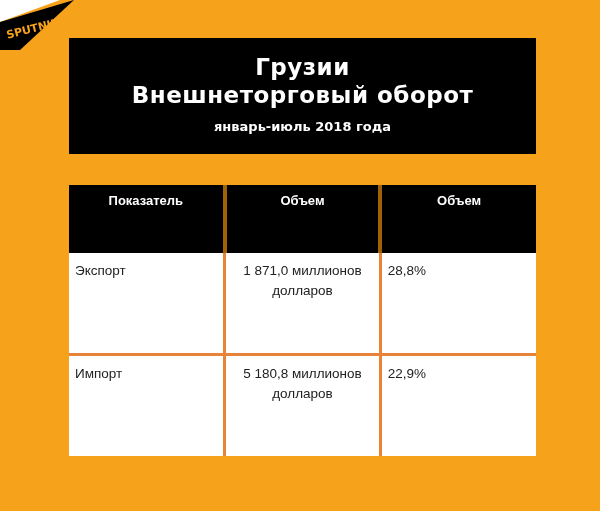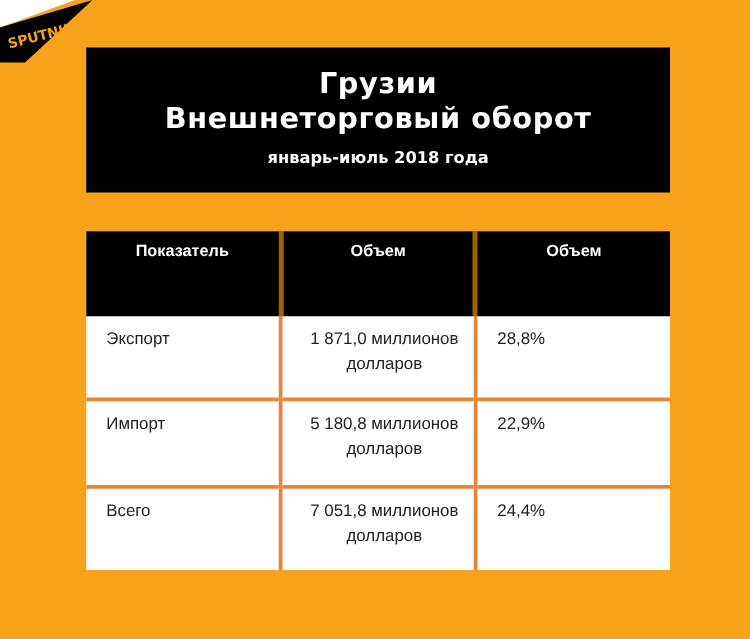--- a/index.html
+++ b/index.html
@@ -35,21 +35,21 @@
     table-layout: fixed;
   }
   th {
     background: #000; color: #fff; font-weight: bold; font-size: 13px;
     height: 59px; vertical-align: top; padding-top: 8px; text-align: center;
     border-left: 4px solid #a16207;
   }
   th:first-child { border-left: none; margin-left: 32px; }
   td {
     font-size: 13.5px; color: #222; vertical-align: top;
-    padding: 8px 6px 0 16px; line-height: 20px;
+    padding: 8px 6px 0 6px; line-height: 20px;
     border-left: 3px solid #e8833a;
     border-top: 3px solid #e8833a;
   }
   tr.row-first td { border-top: none; }
   td:first-child { border-left: none; text-align: left; }
   td.vol { text-align: center; }
   td.growth { text-align: left; }
 </style>
 </head>
 <body>
@@ -89,23 +89,15 @@
         <td class="growth">28,8%</td>
       </tr>
       <tr>
         <td>Импорт</td>
         <td class="vol">
           <div>5 180,8 миллионов</div>
           <div>долларов</div>
         </td>
         <td class="growth">22,9%</td>
       </tr>
-      <tr>
-        <td>Всего</td>
-        <td class="vol">
-          <div>7 051,8 миллионов</div>
-          <div>долларов</div>
-        </td>
-        <td class="growth">24,4%</td>
-      </tr>
     </tbody>
   </table>
 </div>
 
 </body></html>

